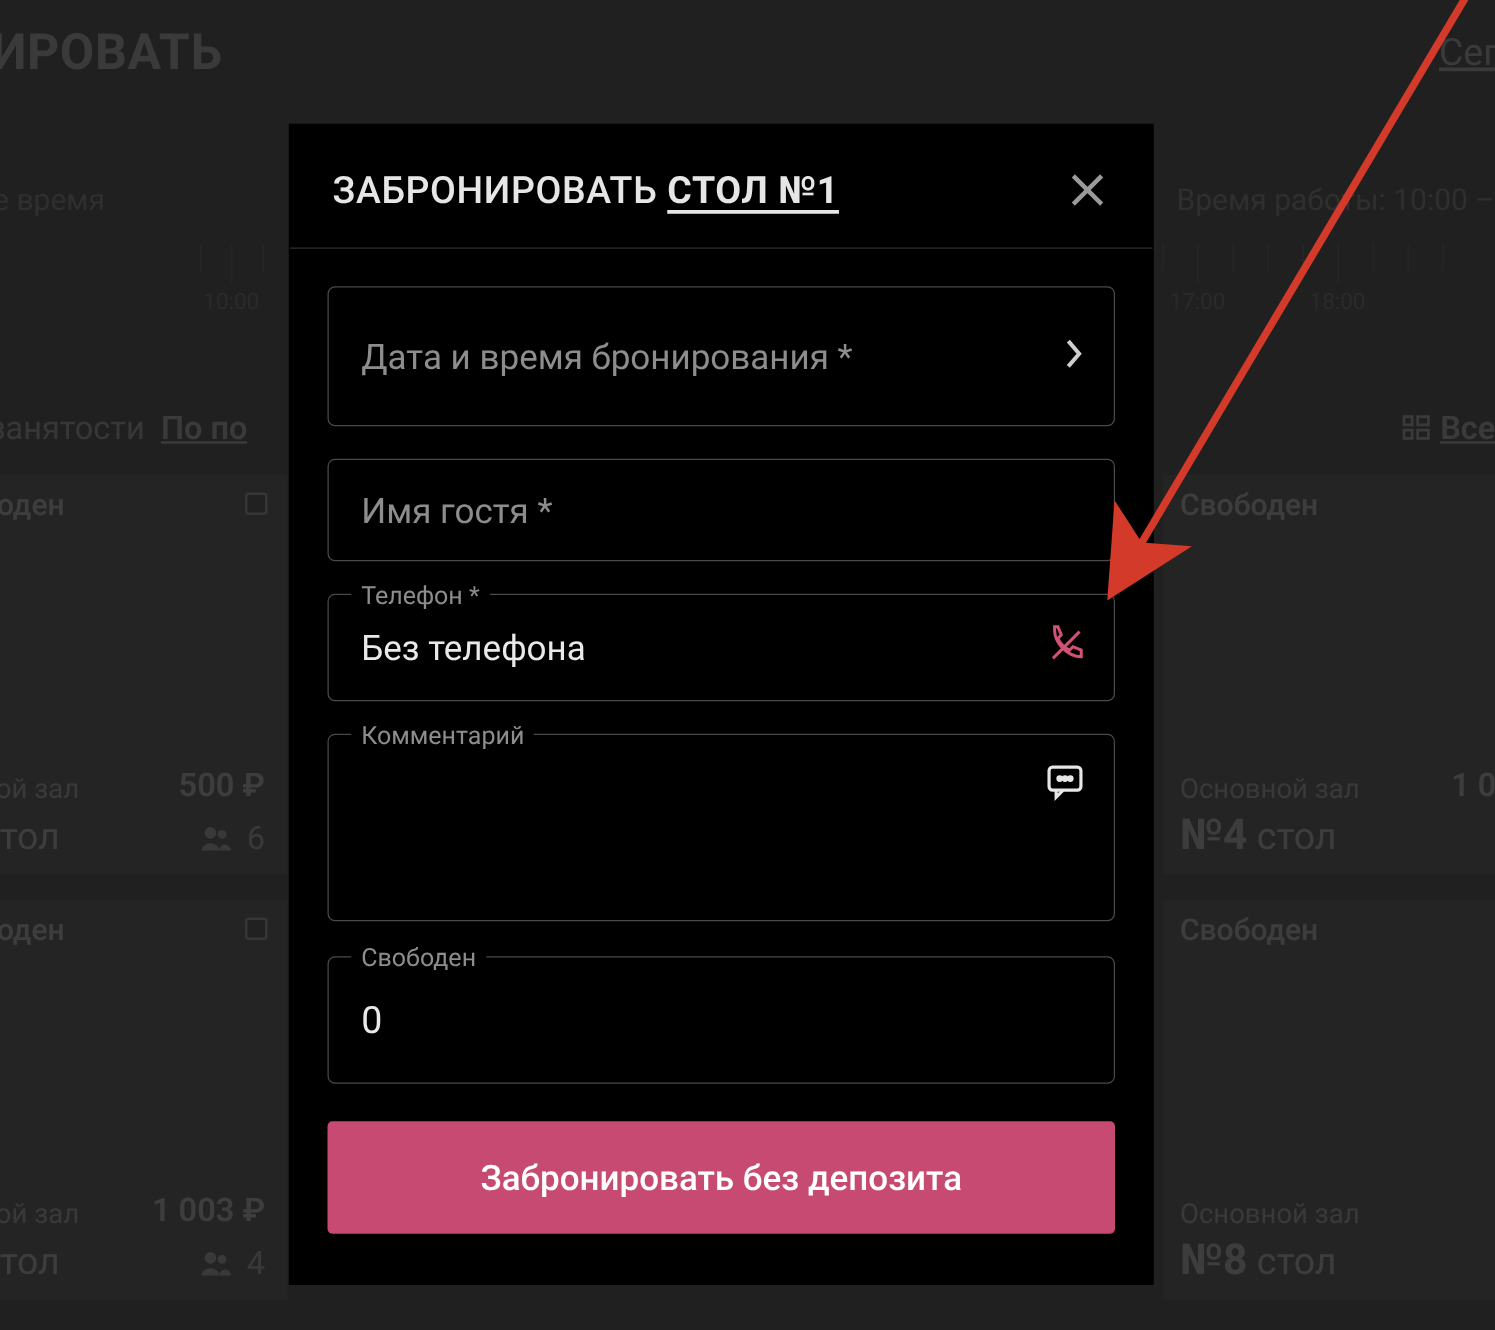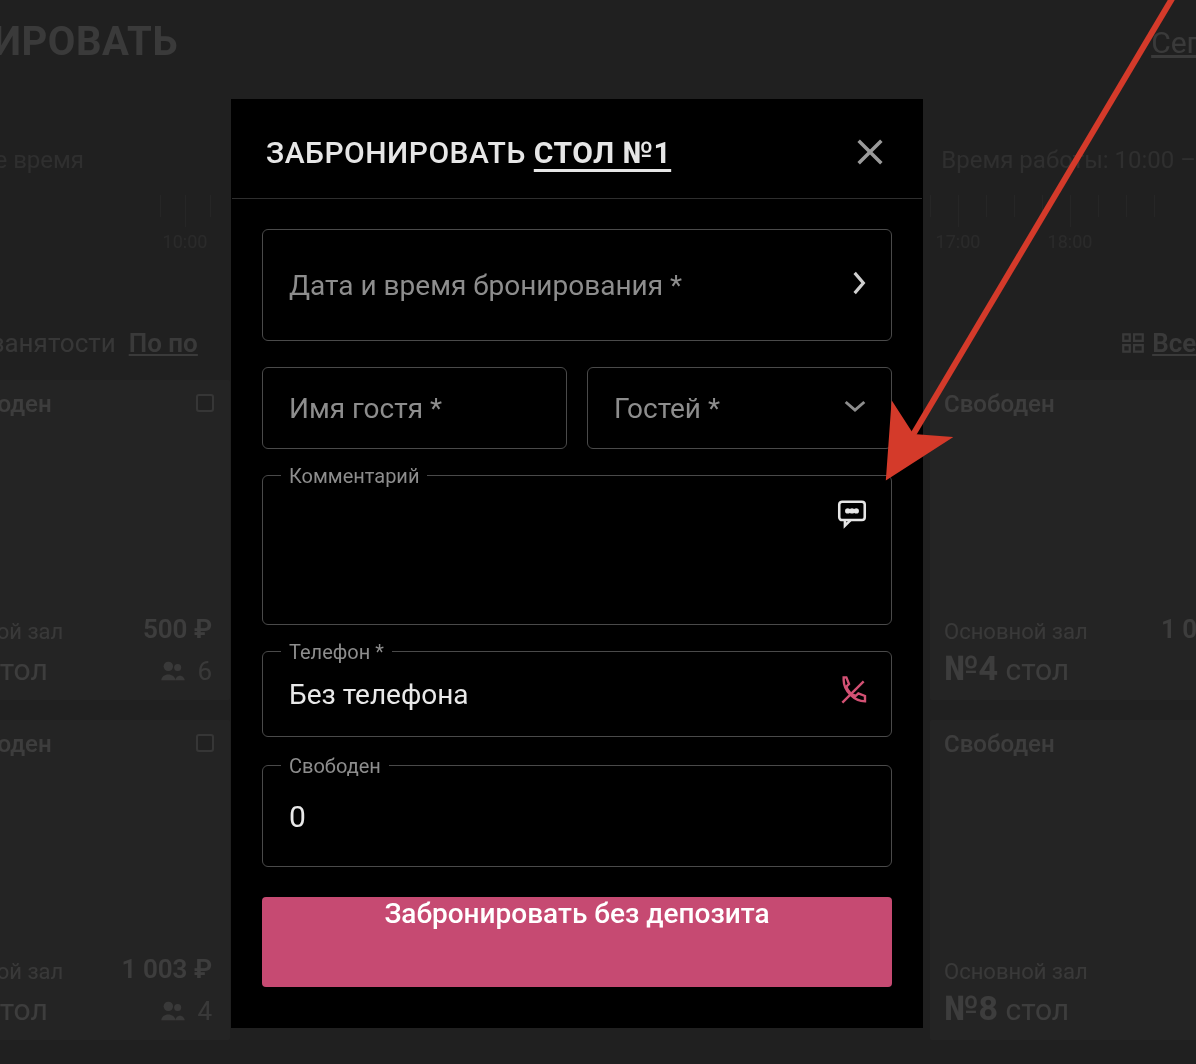--- a/index.html
+++ b/index.html
@@ -60,21 +60,21 @@
     .lfield.phone .picon { position:absolute; right:22px; top:50%; transform:translateY(-50%); }
     .lfield.comment { height:150px; padding:18px 26px; }
     .lfield.comment .cicon { position:absolute; right:22px; top:20px; }
     .lfield.deposit-in { height:102px; display:flex; align-items:center; padding:0 26px; flex:1;}
     .lfield.deposit-in .val { color:#e9e9e9; font-size:30px; }
 
     .deposit-row { display:flex; align-items:center; gap:26px; margin-top:2px; }
     .deposit-label { color:#e6e6e6; font-size:26px; flex:1;}
     .deposit-label b { font-weight:700; }
 
-    .submit { margin:30px 30px 0 30px; height:90px; background:#c64a72; color:#fff; font-size:28px; display:flex; justify-content:center; border-radius:4px; font-weight:500; cursor:pointer; }
+    .submit { margin:30px 30px 0 30px; height:90px; background:#c64a72; color:#fff; font-size:28px; display:flex; align-items:center; justify-content:center; border-radius:4px; font-weight:500; cursor:pointer; }
 
     
     .anno { position:absolute; z-index:20; pointer-events:none; }
   </style>
 </head>
 <body>
 
 <div class="bg">
   <div class="bg-title">РОНИРОВАТЬ</div>
   <div class="bg-today">Сего</div>
@@ -177,54 +177,46 @@
         <svg width="16" height="26" viewBox="0 0 10 18" fill="none" stroke="#cfcfcf" stroke-width="2.2">
             <path d="M2 2 L8 9 L2 16"></path>
           </svg>
       </span>
     </div>
 
     <div class="row2">
       <div class="field short">
         <span class="ph">Имя гостя *</span>
       </div>
-      <div class="field short">
-        <span class="ph">Гостей *</span>
-        <span class="arrow">
-          <svg width="24" height="16" viewBox="0 0 18 10" fill="none" stroke="#8d8d8d" stroke-width="2.2">
-              <path d="M2 2 L9 8 L16 2"></path>
-            </svg>
-        </span>
-      </div>
+    </div>
+
+    <div class="lfield phone">
+      <span class="legend">Телефон *</span>
+      <span class="val">Без телефона</span>
+      <span class="picon">
+        <svg width="32" height="32" viewBox="0 0 24 24" fill="none" stroke="#d35174" stroke-width="1.8">
+          <path d="M5 3c0 8 8 16 16 16l0-4-5-2-2 2c-3-1-6-4-7-7l2-2-2-5H5z"></path>
+          <path d="M4 20 L20 4"></path>
+        </svg>
+      </span>
     </div>
 
     <div class="lfield comment">
       <span class="legend">Комментарий</span>
       <span class="cicon">
         <svg width="34" height="34" viewBox="0 0 24 24" fill="none" stroke="#e6e6e6" stroke-width="1.8">
           <rect x="3" y="4" width="18" height="13" rx="2"></rect>
           <path d="M7 17 L7 21 L11 17"></path>
           <circle cx="9" cy="10.5" r="1" fill="#e6e6e6"></circle>
           <circle cx="12" cy="10.5" r="1" fill="#e6e6e6"></circle>
           <circle cx="15" cy="10.5" r="1" fill="#e6e6e6"></circle>
         </svg>
       </span>
     </div>
 
-    <div class="lfield phone">
-      <span class="legend">Телефон *</span>
-      <span class="val">Без телефона</span>
-      <span class="picon">
-        <svg width="32" height="32" viewBox="0 0 24 24" fill="none" stroke="#d35174" stroke-width="1.8">
-          <path d="M5 3c0 8 8 16 16 16l0-4-5-2-2 2c-3-1-6-4-7-7l2-2-2-5H5z"></path>
-          <path d="M4 20 L20 4"></path>
-        </svg>
-      </span>
-    </div>
-
     <div class="deposit-row">
       <div class="lfield deposit-in">
         <span class="legend">Свободен</span>
         <span class="val">0</span>
       </div>
     </div>
 
   </div>
 
   <div class="submit">

